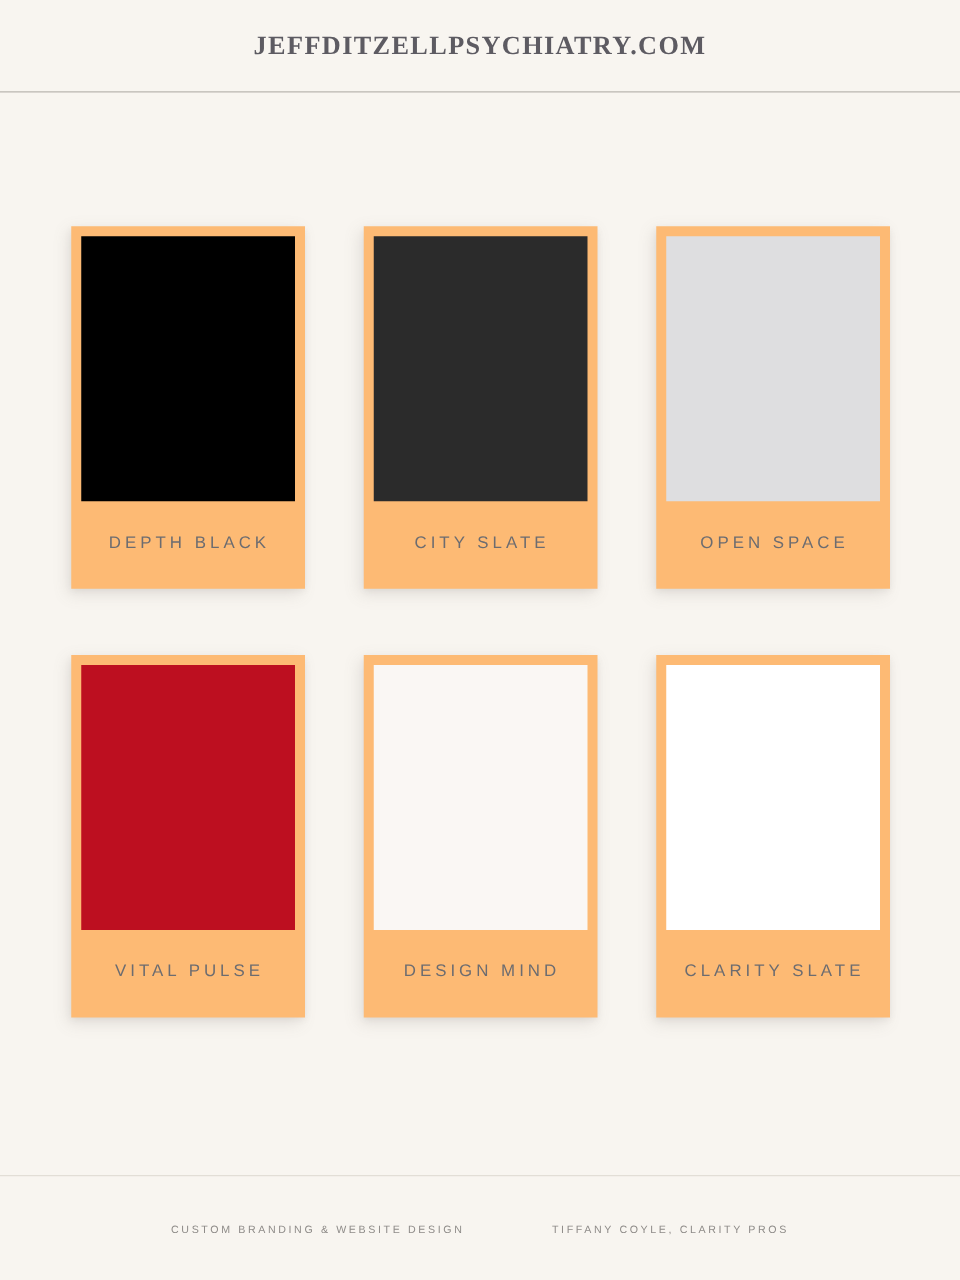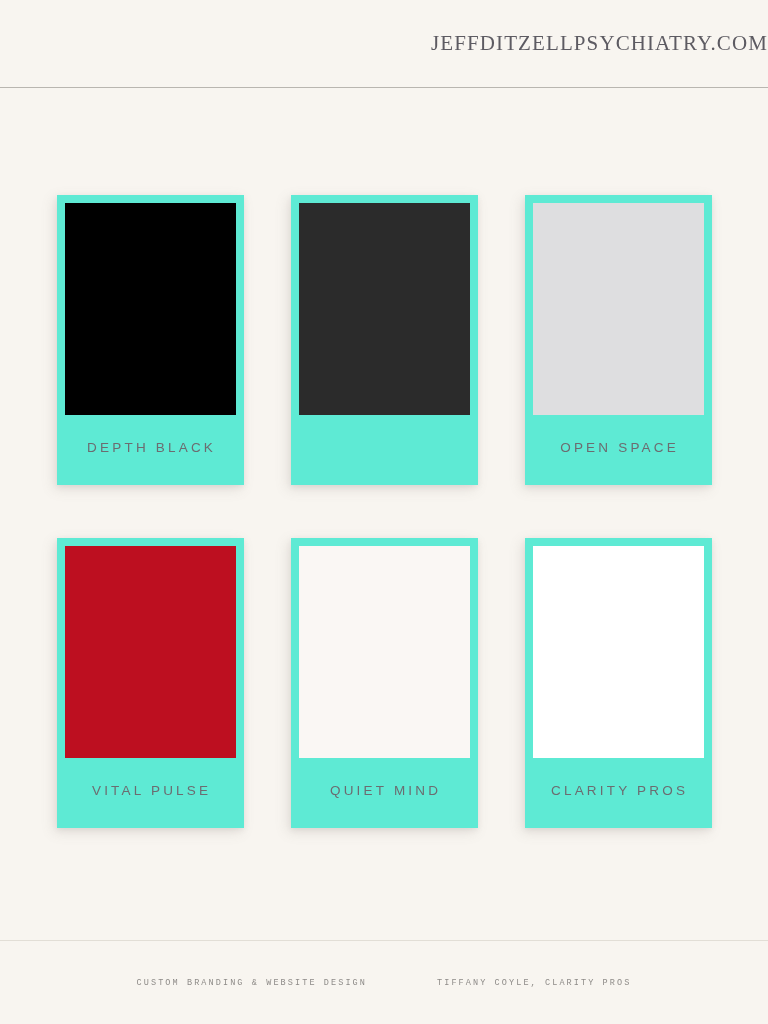--- a/index.html
+++ b/index.html
@@ -11,25 +11,26 @@
 
   body {
     background:#f8f5f0;
     font-family:"Liberation Sans", sans-serif;
     position:relative;
     overflow:hidden;
   }
 
   
   .header {
-    height:88px;
+    height:74px;
     display:flex;
     align-items:center;
-    justify-content:flex-end;
+    justify-content:center;
     border-bottom:1px solid #b9b6b0;
+    font-weight:bold;
   }
   .header-title {
     font-family:"Liberation Serif", serif;
     font-size:21px;
     letter-spacing:1.1px;
     color:#5d5b62;
     white-space:nowrap;
   }
 
   
@@ -43,21 +44,21 @@
     display:grid;
     grid-template-columns:repeat(3, 187px);
     grid-template-rows:repeat(2, 290px);
     column-gap:47px;
     row-gap:53px;
     margin-top:-14px;
   }
 
   
   .swatch-card {
-    background:#5eead4;
+    background:#fdba74;
     padding:8px 8px 0 8px;
     box-shadow:-3px 4px 12px rgba(120,112,104,0.17),
                 0 2px 5px rgba(120,112,104,0.10);
     display:flex;
     flex-direction:column;
   }
   .swatch-chip {
     width:100%;
     height:212px;
     flex:none;
@@ -86,21 +87,21 @@
     display:flex;
     align-items:center;
     justify-content:center;
   }
   .footer-inner {
     display:flex;
     align-items:center;
     gap:70px;
   }
   .footer-text {
-    font-family:Liberation Mono, monospace;
+    font-family:Liberation Sans, sans-serif;
     font-size:8.5px;
     letter-spacing:2.1px;
     color:#8e8b88;
     white-space:nowrap;
   }
 </style>
 </head>
 <body style="background: rgb(248, 245, 240);">
 
 <header class="header">
@@ -110,40 +111,41 @@
 <main class="palette-main">
   <div class="swatch-grid">
 
     <div class="swatch-card">
       <div class="swatch-chip" style="background: rgb(0, 0, 0);"></div>
       <div class="swatch-label">DEPTH BLACK</div>
     </div>
 
     <div class="swatch-card">
       <div class="swatch-chip" style="background: rgb(43, 43, 43);"></div>
+      <div class="swatch-label">CITY SLATE</div>
     </div>
 
     <div class="swatch-card">
       <div class="swatch-chip" style="background: rgb(222, 222, 224);"></div>
       <div class="swatch-label">OPEN SPACE</div>
     </div>
 
     <div class="swatch-card">
       <div class="swatch-chip" style="background: rgb(189, 15, 32);"></div>
       <div class="swatch-label">VITAL PULSE</div>
     </div>
 
     <div class="swatch-card">
       <div class="swatch-chip" style="background: rgb(250, 247, 244);"></div>
-      <div class="swatch-label">QUIET MIND</div>
+      <div class="swatch-label">DESIGN MIND</div>
     </div>
 
     <div class="swatch-card">
       <div class="swatch-chip" style="background: rgb(255, 255, 255);"></div>
-      <div class="swatch-label">CLARITY PROS</div>
+      <div class="swatch-label">CLARITY SLATE</div>
     </div>
 
   </div>
 </main>
 
 <footer class="footer">
   <div class="footer-inner">
     <div class="footer-text">CUSTOM BRANDING &amp; WEBSITE DESIGN</div>
     <div class="footer-text">TIFFANY COYLE, CLARITY PROS</div>
   </div>

